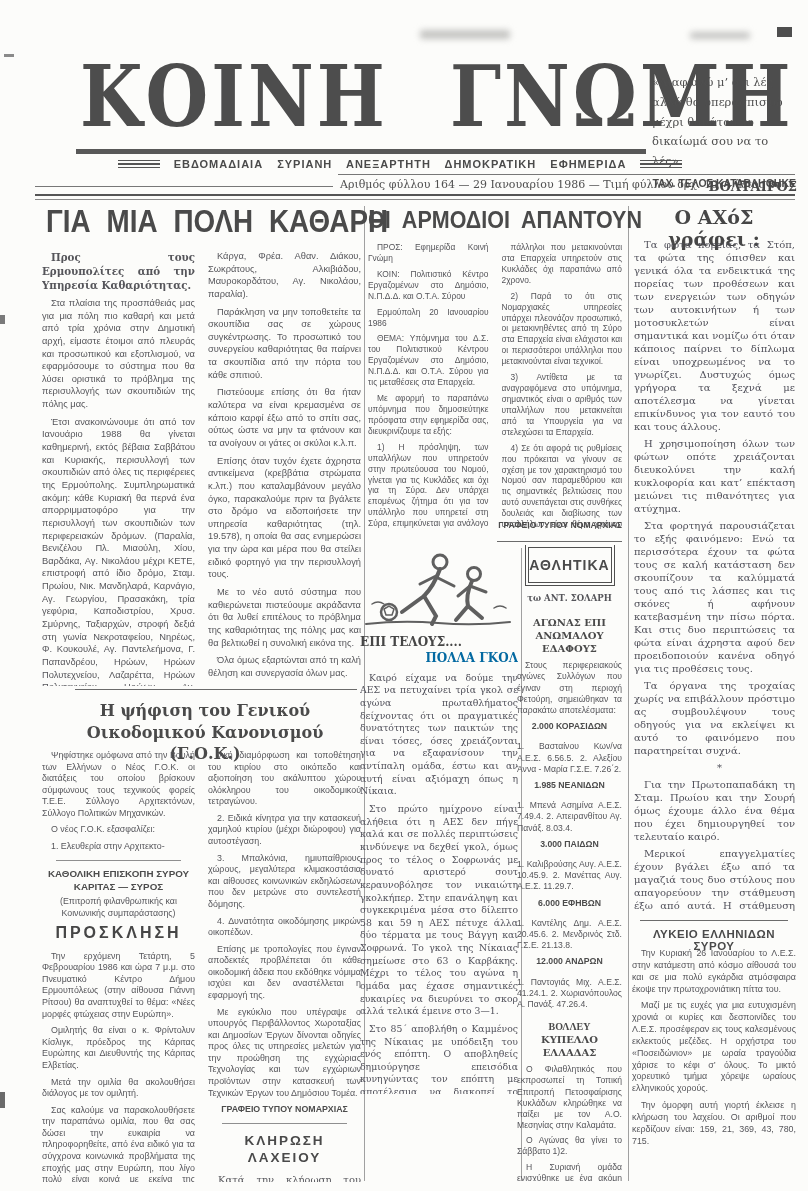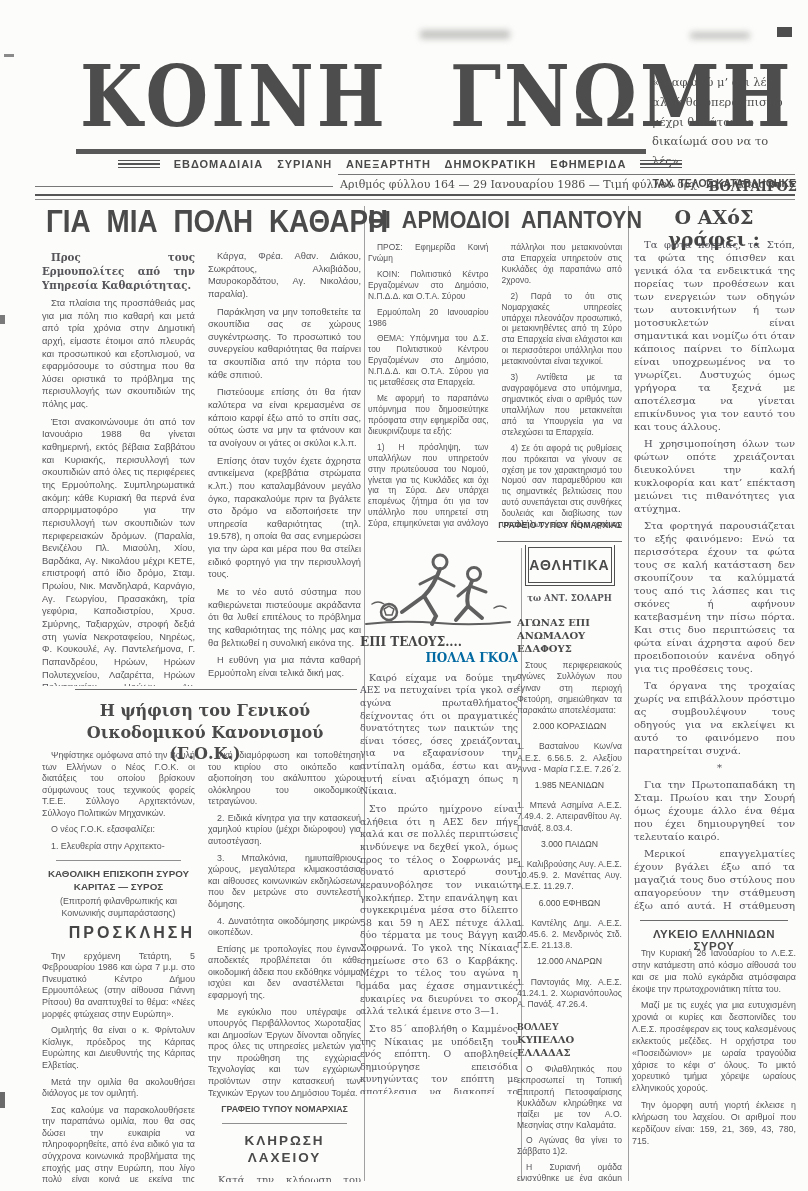--- a/index.html
+++ b/index.html
@@ -49,40 +49,40 @@
   
   #lyceum-title{left:632px;top:928px;width:164px;text-align:center;font-weight:bold;font-size:11.5px;
                 letter-spacing:.5px;color:#4a4a4a;}
   #lyceum-body{left:632px;top:948px;width:164px;height:232px;overflow:hidden;font-size:8.9px;line-height:1.33;}
   
   #sports{left:517px;top:545px;width:105px;height:636px;overflow:hidden;font-size:8.6px;line-height:1.3;}
   #ath-box{width:82px;margin:2px auto 10px;border:1.5px solid #4f4f4f;outline:1.5px solid #4f4f4f;
            outline-offset:2px;padding:8px 0;text-align:center;font-weight:bold;font-size:14px;
            letter-spacing:1px;color:#4a4a4a;}
   #sp-byline{text-align:center;font-family:"DejaVu Serif",serif;font-weight:bold;font-size:8.5px;margin-bottom:12px;}
-  .sp-title{text-align:left;font-family:"DejaVu Serif",serif;font-weight:bold;font-size:10px;
+  .sp-title{text-align:center;font-family:"DejaVu Serif",serif;font-weight:bold;font-size:10px;
             color:#4a4a4a;margin:10px 0 5px;line-height:1.3;}
-  .sp-cat{text-align:center;font-weight:normal;font-size:8.7px;margin:5px 0 2px;color:#4c4c4c;}
+  .sp-cat{text-align:center;font-weight:bold;font-size:8.7px;margin:5px 0 2px;color:#4c4c4c;}
   .sp-line{text-align:justify;margin:9px 0 2px;}
   #sp-intro{text-align:justify;margin:0 0 4px;text-indent:8px;}
   #volley .bt p{margin:0 0 4px;}
   
   #goals{left:360px;top:634px;width:158px;height:460px;overflow:hidden;
          font-family:"DejaVu Serif",serif;font-size:9.3px;line-height:1.36;color:#50505a;}
   #goals-h1{font-weight:bold;font-size:12px;color:#464646;}
   #goals-h2{font-weight:bold;font-size:12px;color:#0369a1;text-align:right;margin-bottom:5px;}
   
   #gok-title{left:55px;top:700px;width:300px;text-align:center;font-family:"DejaVu Serif",serif;
              font-weight:bold;font-size:16px;line-height:1.35;color:#4a4a4a;}
   #gok-cols{left:42px;top:750px;width:320px;font-size:8.9px;line-height:1.3;}
   #gok-cols .col{width:153px;height:432px;}
   .inrule{width:125px;height:1px;background:#8f8f8f;margin:7px auto;}
   .car-line{text-align:center;font-weight:bold;font-size:9.8px;margin:1px 0;color:#4c4c4c;}
   .car-sub{text-align:center;font-size:8.8px;margin:2px 0 4px;}
-  #prosklisi-title{text-align:right;font-weight:bold;font-size:16px;letter-spacing:3px;margin:3px 0 7px;color:#464646;}
+  #prosklisi-title{text-align:center;font-weight:bold;font-size:16px;letter-spacing:3px;margin:3px 0 7px;color:#464646;}
   #gok-signoff{text-align:center;font-weight:bold;font-size:8.8px;margin:3px 0;color:#4c4c4c;}
   #lottery-title{text-align:center;font-weight:bold;font-size:13.5px;letter-spacing:2px;margin:8px 0 6px;color:#4a4a4a;}
   #lottery-body{font-family:"DejaVu Serif",serif;font-size:10px;line-height:1.4;text-align:justify;text-indent:10px;}
   
   .mark{position:absolute;background:#4e4e4e;}
   .smudge{position:absolute;background:#c4c4c2;filter:blur(3px);border-radius:3px;}
 </style>
 </head>
 <body>
 
@@ -124,20 +124,21 @@
         <p>Στα πλαίσια της προσπάθειάς μας για μια πόλη πιο καθαρή και μετά από τρία χρόνια στην Δημοτική αρχή, είμαστε έτοιμοι από πλευράς και προσωπικού και εξοπλισμού, να εφαρμόσουμε το σύστημα που θα λύσει οριστικά το πρόβλημα της περισυλλογής των σκουπιδιών της πόλης μας.</p>
         <p>Έτσι ανακοινώνουμε ότι από τον Ιανουάριο 1988 θα γίνεται καθημερινή, εκτός βέβαια Σαββάτου και Κυριακής, περισυλλογή των σκουπιδιών από όλες τις περιφέρειες της Ερμούπολης. Συμπληρωματικά ακόμη: κάθε Κυριακή θα περνά ένα απορριμματοφόρο για την περισυλλογή των σκουπιδιών των περιφερειακών δρόμων. (Παραλία, Βενιζέλου Πλ. Μιαούλη, Χίου, Βαρδάκα, Αγ. Νικολάου μέχρι ΚΕΤΕ, επιστροφή από ίδιο δρόμο, Σταμ. Πρωίου, Νικ. Μανδηλαρά, Καρνάγιο, Αγ. Γεωργίου, Πρασακάκη, τρία γεφύρια, Καποδιστρίου, Χρυσ. Σμύρνης, Ταξιαρχών, στροφή δεξιά στη γωνία Νεκροταφείου, Νηρέως, Φ. Κουκουλέ, Αγ. Παντελεήμονα, Γ. Παπανδρέου, Ηρώων, Ηρώων Πολυτεχνείου, Λαζαρέττα, Ηρώων Πολυτεχνείου, Ηρώων, Αγ. Γεωργίου, Καποδιστρίου, Ανδρέα</p>
       </div>
     <div class="col" id="city-col2">
       <div class="bt just">
           <p>Κάργα, Φρέα. Αθαν. Διάκου, Σωκράτους, Αλκιβιάδου, Μαυροκορδάτου, Αγ. Νικολάου, παραλία).</p>
           <p>Παράκληση να μην τοποθετείτε τα σκουπίδια σας σε χώρους συγκέντρωσης. Το προσωπικό του συνεργείου καθαριότητας θα παίρνει τα σκουπίδια από την πόρτα του κάθε σπιτιού.</p>
           <p>Πιστεύουμε επίσης ότι θα ήταν καλύτερα να είναι κρεμασμένα σε κάποιο καρφί έξω από το σπίτι σας, ούτως ώστε να μην τα φτάνουν και τα ανοίγουν οι γάτες οι σκύλοι κ.λ.π.</p>
           <p>Επίσης όταν τυχόν έχετε άχρηστα αντικείμενα (κρεββάτια στρώματα κ.λπ.) που καταλαμβάνουν μεγάλο όγκο, παρακαλούμε πριν τα βγάλετε στο δρόμο να ειδοποιήσετε την υπηρεσία καθαριότητας (τηλ. 19.578), η οποία θα σας ενημερώσει για την ώρα και μέρα που θα στείλει ειδικό φορτηγό για την περισυλλογή τους.</p>
           <p>Με το νέο αυτό σύστημα που καθιερώνεται πιστεύουμε ακράδαντα ότι θα λυθεί επιτέλους το πρόβλημα της καθαριότητας της πόλης μας και θα βελτιωθεί η συνολική εικόνα της.</p>
+          <p>Όλα όμως εξαρτώνται από τη καλή θέληση και συνεργασία όλων μας.</p>
           <p>Η ευθύνη για μια πάντα καθαρή Ερμούπολη είναι τελικά δική μας.</p>
         </div>
 
     </div>
   </div>
   <div class="hr" style="left:75px;top:689px;width:282px;"></div>
 
   <div class="abs" id="off-head">ΟΙ ΑΡΜΟΔΙΟΙ ΑΠΑΝΤΟΥΝ</div>
   <div class="abs cols bt just" id="off-cols">
     <div class="col">

